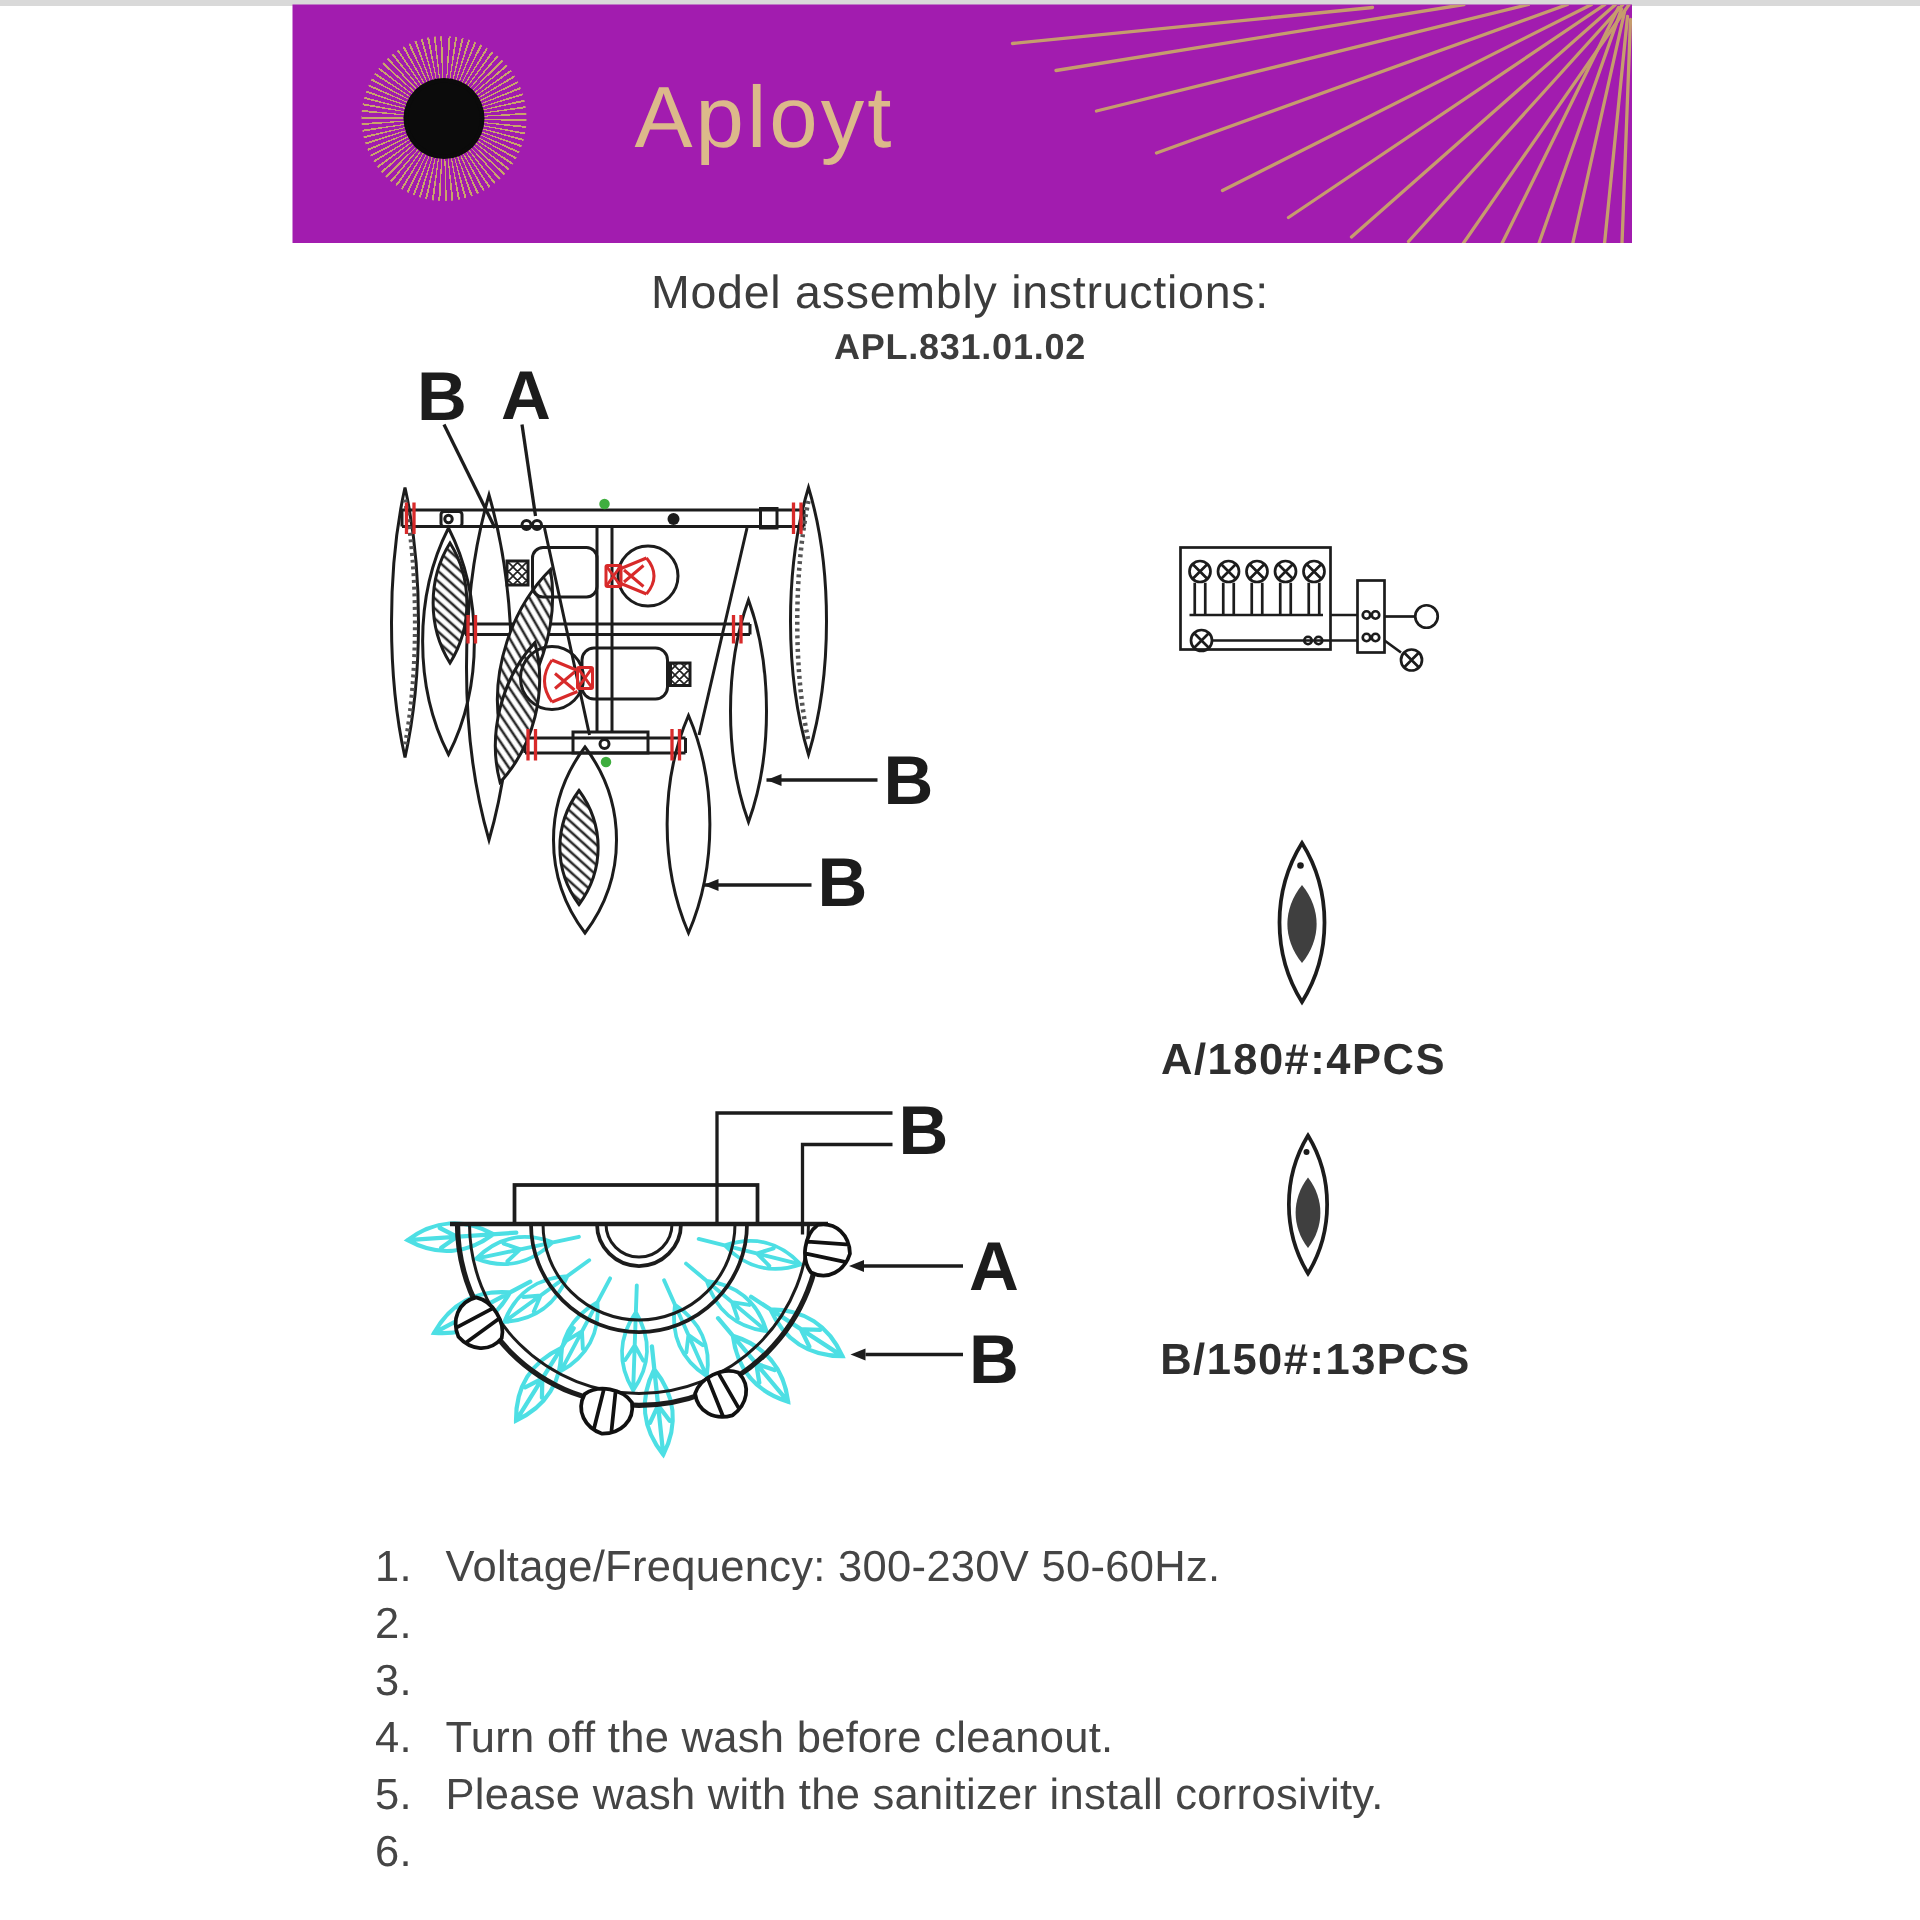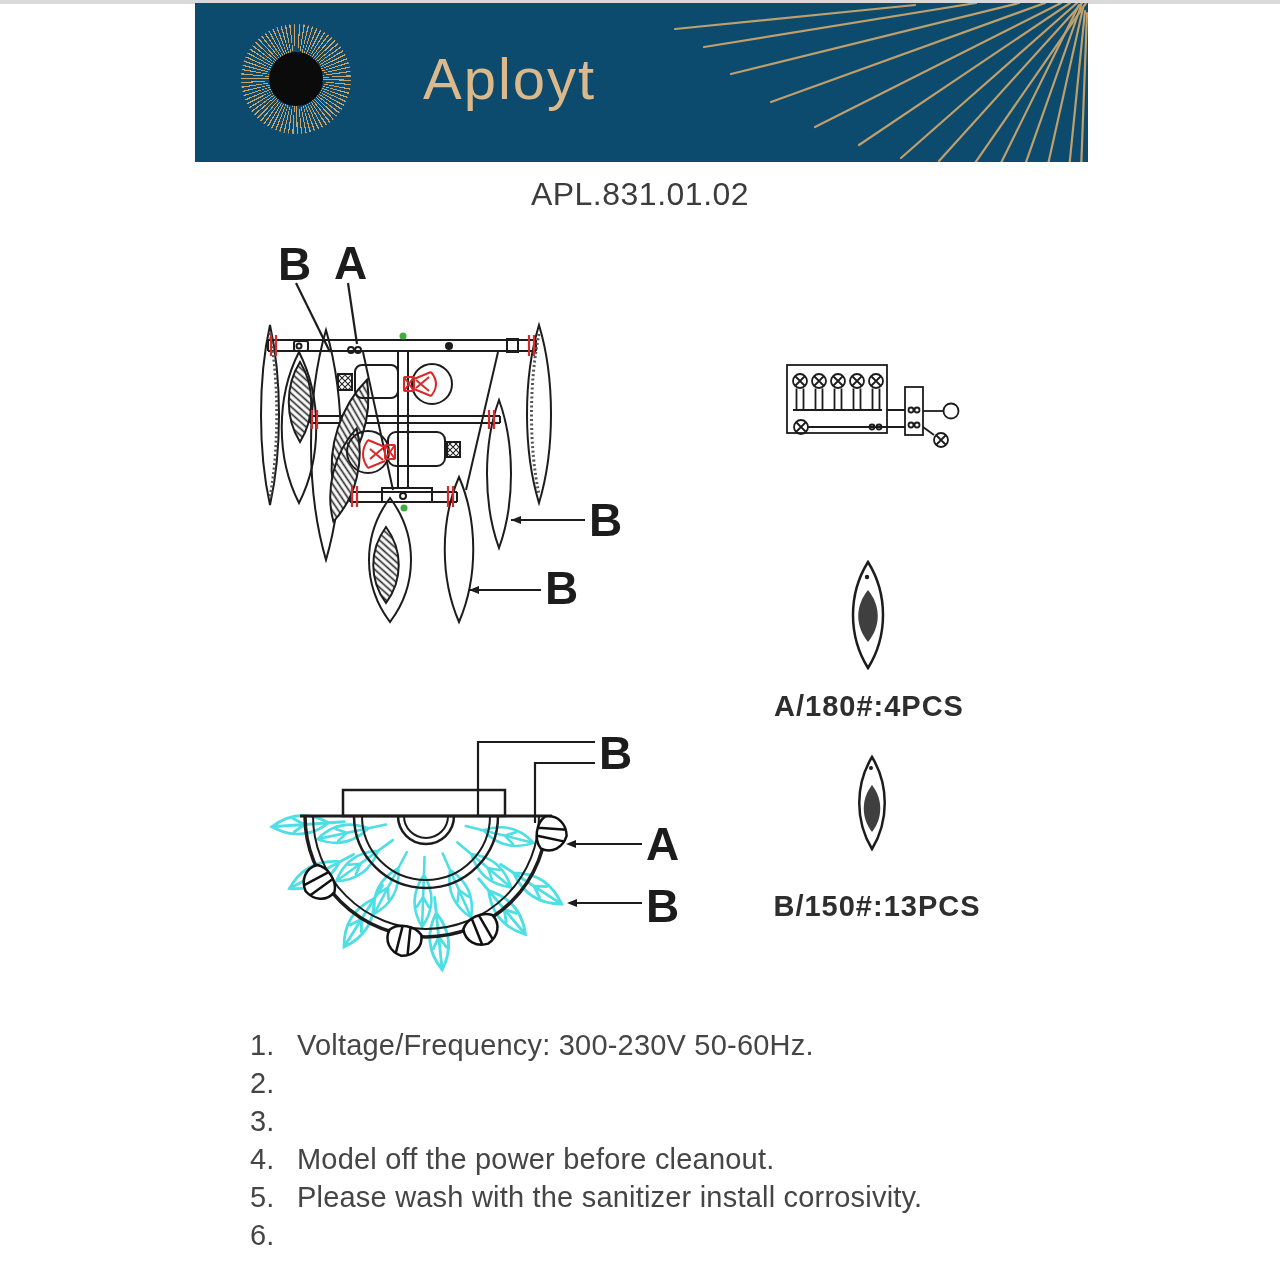--- a/index.html
+++ b/index.html
@@ -1,31 +1,31 @@
 <!DOCTYPE html>
 <html><head>
 <meta charset="utf-8">
 <style>
   html,body{margin:0;padding:0;}
   body{width:1280px;height:1280px;background:#ffffff;position:relative;overflow:hidden;
        font-family:"Liberation Sans",sans-serif;}
   .scan-edge{position:absolute;left:0;top:0;width:1280px;height:4px;background:#d9d9d9;}
   
-  .header{position:absolute;left:195px;top:3px;width:893px;height:159px;background:#0c4a6e;overflow:hidden;}
+  .header{position:absolute;left:195px;top:3px;width:893px;height:159px;background:#a21caf;overflow:hidden;}
   .sunburst{position:absolute;left:46px;top:21px;width:110px;height:110px;border-radius:50%;
             background:repeating-conic-gradient(rgba(0,0,0,0) 0deg 3.2deg,#c9a46a 3.2deg 4.6deg);}
   .sunburst-core{position:absolute;left:31px;top:31px;width:48px;height:48px;border-radius:50%;background:#0b0b0b;
                  box-shadow:0 0 0 3px #0b0b0b;}
   .brand{position:absolute;left:228px;top:42px;font-size:58px;letter-spacing:2px;color:#dcb98a;
          font-family:"Liberation Sans",sans-serif;font-weight:400;}
   .rays{position:absolute;left:0;top:0;}
   
   .title{position:absolute;left:0;top:176px;width:1280px;text-align:center;color:#3c3c3c;}
   .title .t1{font-size:31px;font-weight:500;letter-spacing:.5px;line-height:37px;}
-  .title .t2{font-size:32px;font-weight:400;letter-spacing:.5px;line-height:37px;}
+  .title .t2{font-size:24px;font-weight:700;letter-spacing:.5px;line-height:37px;}
   
   .canvas{position:absolute;left:0;top:0;width:1280px;height:1280px;}
   .dlabel{font-family:"Liberation Sans",sans-serif;font-weight:700;font-size:46px;fill:#1c1c1c;}
   .plabel{font-family:"Liberation Sans",sans-serif;font-weight:600;font-size:29px;fill:#2e2e2e;letter-spacing:1px;}
   
   .instructions{position:absolute;left:250px;top:1026px;width:830px;color:#454545;}
   .inst-row{display:flex;font-size:29px;font-weight:500;line-height:38px;letter-spacing:.2px;}
   .inst-num{width:47px;flex:none;}
 </style>
 </head>
@@ -52,20 +52,21 @@
       <line x1="866" y1="0" x2="620" y2="124"></line>
       <line x1="850" y1="0" x2="576" y2="99"></line>
       <line x1="824" y1="0" x2="536" y2="71"></line>
       <line x1="781" y1="0" x2="509" y2="44"></line>
       <line x1="720" y1="2" x2="480" y2="26"></line>
     </g>
   </svg>
 </div>
 
 <div class="title">
+  <div class="t1">Model assembly instructions:</div>
   <div class="t2">APL.831.01.02</div>
 </div>
 
 <svg class="canvas" viewBox="0 0 1280 1280">
   <defs>
     <pattern id="hatch" patternUnits="userSpaceOnUse" width="5" height="5" patternTransform="rotate(-48)">
       <rect width="5" height="5" fill="#ffffff"></rect>
       <line x1="2.5" y1="0" x2="2.5" y2="5" stroke="#2b2b2b" stroke-width="1.7"></line>
     </pattern>
     <pattern id="xhatch" patternUnits="userSpaceOnUse" width="6" height="6">
@@ -292,21 +293,21 @@
     <span>Voltage/Frequency: 300-230V 50-60Hz.</span>
   </div>
   <div class="inst-row">
     <span class="inst-num">2.</span>
   </div>
   <div class="inst-row">
     <span class="inst-num">3.</span>
   </div>
   <div class="inst-row">
     <span class="inst-num">4.</span>
-    <span>Model off the power before cleanout.</span>
+    <span>Turn off the wash before cleanout.</span>
   </div>
   <div class="inst-row">
     <span class="inst-num">5.</span>
     <span>Please wash with the sanitizer install corrosivity.</span>
   </div>
   <div class="inst-row">
     <span class="inst-num">6.</span>
   </div>
 </div>
 

